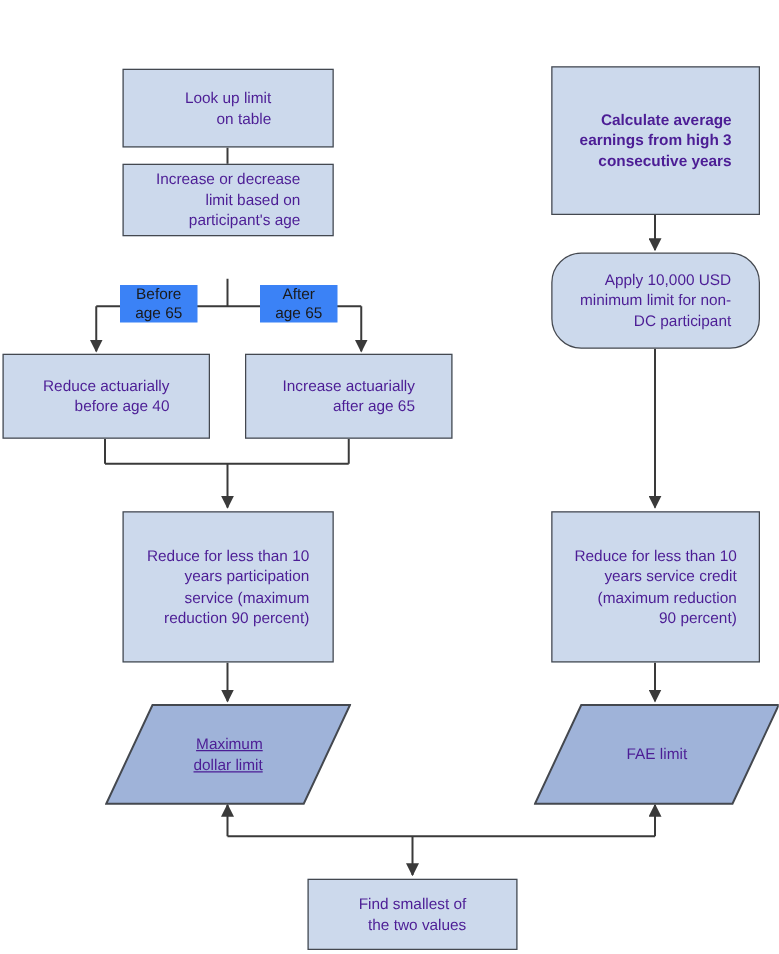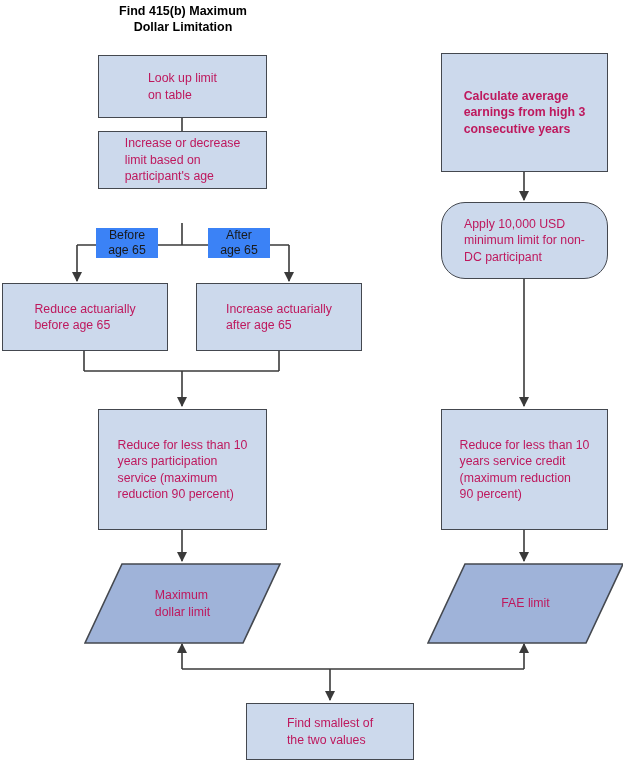--- a/index.html
+++ b/index.html
@@ -37,24 +37,24 @@
     line-height: 16px;
     color: #000000;
     white-space: pre-line;
   }
   .node {
     position: absolute;
     box-sizing: border-box;
     display: flex;
     align-items: center;
     justify-content: center;
-    text-align: left;
+    text-align: right;
     font-size: 12.3px;
     line-height: 16.5px;
-    color: #be185d;
+    color: #4c1d95;
   }
   .node.process {
     background: #ccd9ec;
     border: 1.5px solid #44484f;
   }
   .node-label {
     display: block;
     padding: 0 7px;
     white-space: pre-line;
   }
@@ -123,22 +123,20 @@
 
       <line x1="524" y1="530" x2="524" y2="561" marker-end="url(#arrowhead)"></line>
 
       <line x1="182" y1="669" x2="182" y2="644" marker-end="url(#arrowhead)"></line>
       <line x1="524" y1="669" x2="524" y2="644" marker-end="url(#arrowhead)"></line>
       <line x1="182" y1="669" x2="524" y2="669"></line>
       <line x1="330" y1="669" x2="330" y2="700" marker-end="url(#arrowhead)"></line>
     </g>
   </svg>
 
-  <div class="col-title" style="left:84px; top:3px; width:198px;">Find 415(b) Maximum
-Dollar Limitation</div>
 
 
   <div class="node process" style="left:98px; top:55px; width:169px; height:63px;">
     <span class="node-label">Look up limit
 on table</span>
   </div>
 
   <div class="node process" style="left:98px; top:131px; width:169px; height:58px;">
     <span class="node-label">Increase or decrease
 limit based on
@@ -146,36 +144,36 @@
   </div>
 
   <div class="edge-label" style="left:96px; top:228px; width:62px;">Before
 age 65</div>
 
   <div class="edge-label" style="left:208px; top:228px; width:62px;">After
 age 65</div>
 
   <div class="node process" style="left:2px; top:283px; width:166px; height:68px;">
     <span class="node-label">Reduce actuarially
-before age 65</span>
+before age 40</span>
   </div>
 
   <div class="node process" style="left:196px; top:283px; width:166px; height:68px;">
     <span class="node-label">Increase actuarially
 after age 65</span>
   </div>
 
   <div class="node process" style="left:98px; top:409px; width:169px; height:121px;">
     <span class="node-label">Reduce for less than 10
 years participation
 service (maximum
 reduction 90 percent)</span>
   </div>
 
-  <div class="node data" style="left:84px; top:563px; width:197px; height:81px;">
+  <div class="node data" style="left:84px; top:563px; width:197px; height:81px;text-decoration:underline;">
     <svg class="para-shape" viewBox="0 0 197 81" preserveAspectRatio="none">
       <polygon points="38,1 196,1 159,80 1,80" fill="#9fb3d9" stroke="#44484f" stroke-width="1.6"></polygon>
     </svg>
     <span class="node-label">Maximum
 dollar limit</span>
   </div>
 
   <div class="node process" style="left:441px; top:53px; width:167px; height:119px;font-weight:bold;">
     <span class="node-label">Calculate average
 earnings from high 3

